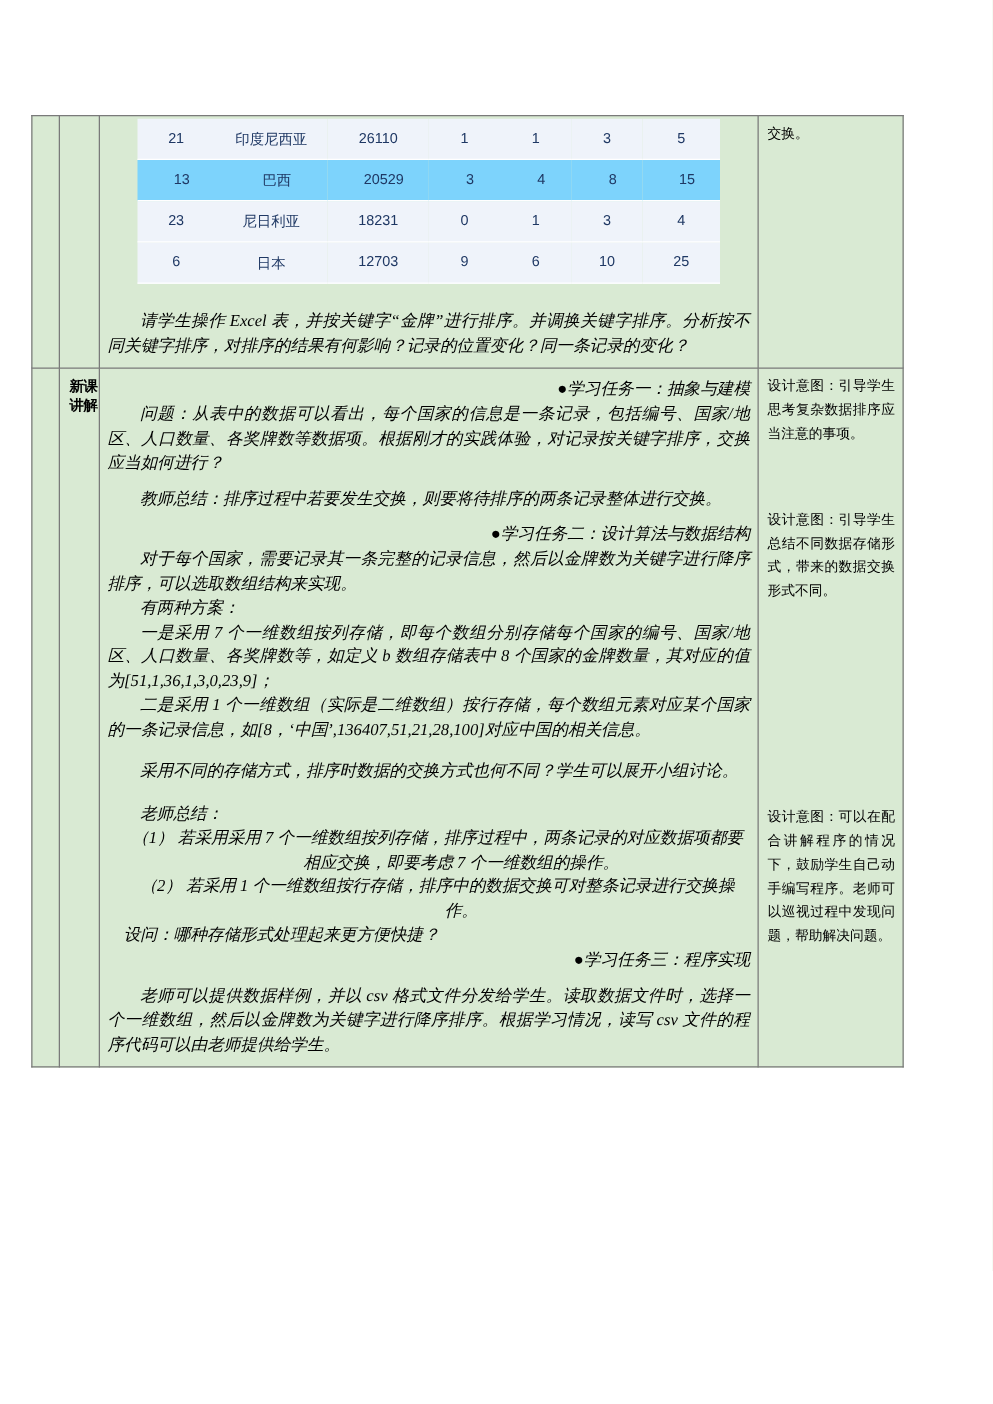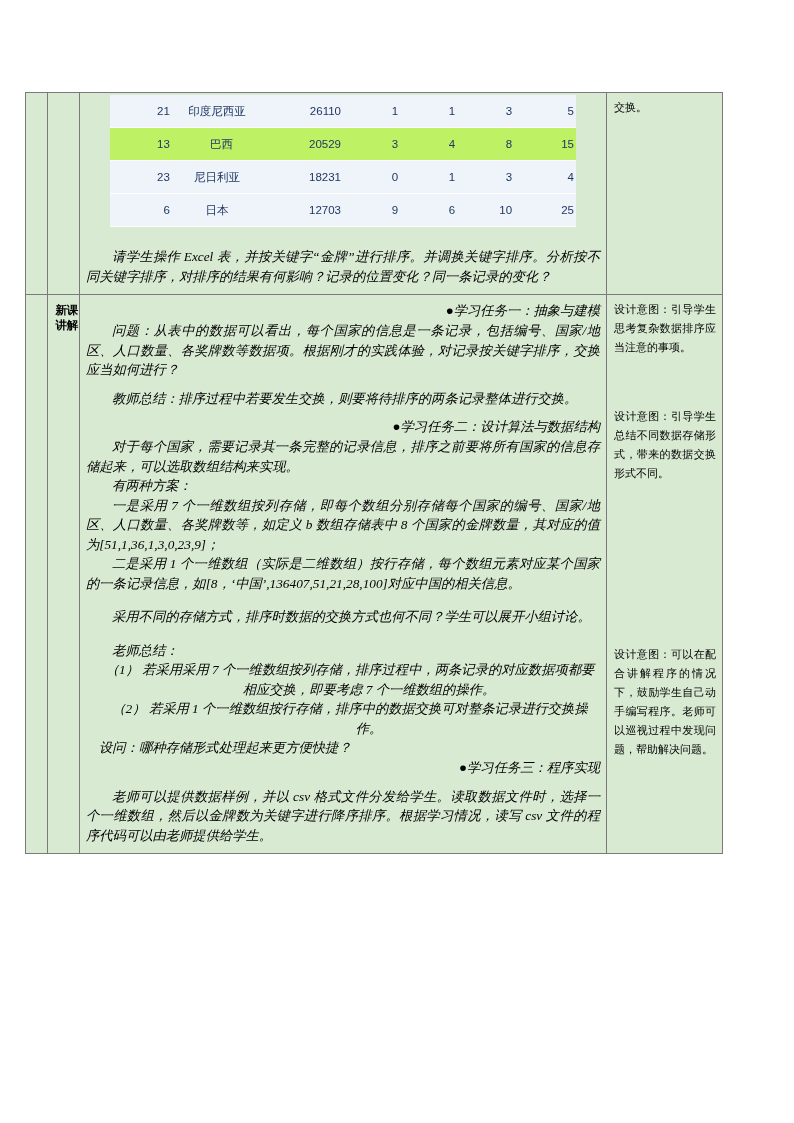--- a/index.html
+++ b/index.html
@@ -57,24 +57,24 @@
     border-collapse: collapse;
     width: 100%;
     font-family: "Liberation Sans", sans-serif;
     font-size: 11.5px;
     color: #1f3864;
   }
   table.data td {
     border: none;
     border-bottom: 1px solid #ffffff;
     padding: 7px 2px;
-    text-align: right;
+    text-align: center;
     height: 18px;
   }
-  table.data tr.odd td { background: #bef264; padding-left: 11px; }
+  table.data tr.odd td { background: #7dd3fc; padding-left: 11px; }
   table.data tr.even td { background: #eff3fa; }
   table.data td.c-rank { width: 13%; }
   table.data td.c-name { width: 19%; text-align: center; }
   table.data td.c-num  { width: 17%; }
   table.data td.c-g    { width: 12%; }
   table.data td.c-s    { width: 12%; }
   table.data td.c-b    { width: 12%; }
   table.data td.c-t    { width: 13%; }
 
   .para {
@@ -190,21 +190,21 @@
           <div class="stage-label" style="padding-top:0">讲解</div>
         </td>
         <td class="col-c">
           <div class="cell-pad">
             <p class="bullet-line">●学习任务一：抽象与建模</p>
             <p class="para indent2">问题：从表中的数据可以看出，每个国家的信息是一条记录，包括编号、国家/地区、人口数量、各奖牌数等数据项。根据刚才的实践体验，对记录按关键字排序，交换应当如何进行？</p>
             <div class="spacer-sm"></div>
             <p class="para indent2">教师总结：排序过程中若要发生交换，则要将待排序的两条记录整体进行交换。</p>
             <div class="spacer-sm"></div>
             <p class="bullet-line">●学习任务二：设计算法与数据结构</p>
-            <p class="para indent2">对于每个国家，需要记录其一条完整的记录信息，排序之前要将所有国家的信息存储起来，可以选取数组结构来实现。</p>
+            <p class="para indent2">对于每个国家，需要记录其一条完整的记录信息，然后以金牌数为关键字进行降序排序，可以选取数组结构来实现。</p>
             <p class="para indent2">有两种方案：</p>
             <p class="para indent2">一是采用 7 个一维数组按列存储，即每个数组分别存储每个国家的编号、国家/地区、人口数量、各奖牌数等，如定义 b 数组存储表中 8 个国家的金牌数量，其对应的值为[51,1,36,1,3,0,23,9]；</p>
             <p class="para indent2">二是采用 1 个一维数组（实际是二维数组）按行存储，每个数组元素对应某个国家的一条记录信息，如[8，‘中国’,136407,51,21,28,100]对应中国的相关信息。</p>
             <div class="spacer"></div>
             <p class="para indent2">采用不同的存储方式，排序时数据的交换方式也何不同？学生可以展开小组讨论。</p>
             <div class="spacer"></div>
             <p class="para indent2">老师总结：</p>
             <p class="list-num">（1） 若采用采用 7 个一维数组按列存储，排序过程中，两条记录的对应数据项都要相应交换，即要考虑 7 个一维数组的操作。</p>
             <p class="list-num">（2） 若采用 1 个一维数组按行存储，排序中的数据交换可对整条记录进行交换操作。</p>
             <p class="para indent1">设问：哪种存储形式处理起来更方便快捷？</p>

